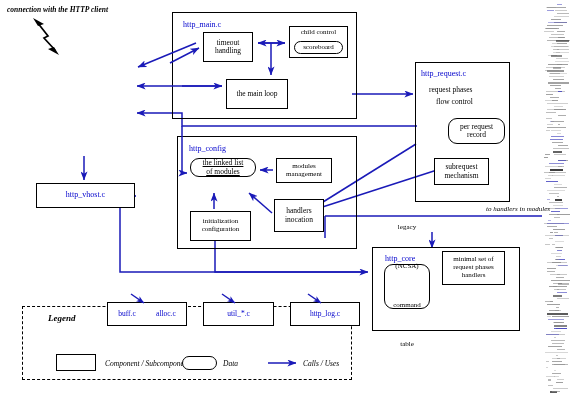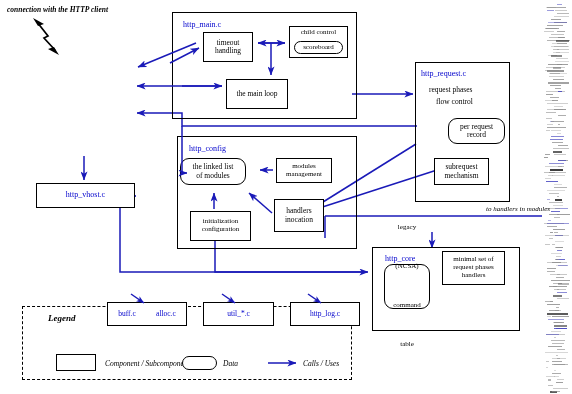--- a/index.html
+++ b/index.html
@@ -297,21 +297,21 @@
     <span class="blabel" style="font-size:7px;">child control</span>
   </div>
   <div class="box data-box lyr4" style="left:294px;top:41px;width:49px;height:13px;">
     <span class="blabel" style="font-size:7px;">scoreboard</span>
   </div>
 
   <div class="box lyr3" style="left:226px;top:79px;width:62px;height:30px;">
     <span class="blabel" style="font-size:7.5px;">the main loop</span>
   </div>
 
-  <div class="box data-box lyr3" style="left:180px;top:158px;width:66px;height:27px;">
+  <div class="box data-box lyr3" style="left:190px;top:158px;width:66px;height:19px;text-decoration:underline;">
     <span class="blabel" style="font-size:7.5px;">the linked list</span>
     <span class="blabel" style="font-size:7.5px;">of modules</span>
   </div>
 
   <div class="box lyr3" style="left:276px;top:158px;width:56px;height:25px;">
     <span class="blabel" style="font-size:7px;">modules</span>
     <span class="blabel" style="font-size:7px;">management</span>
   </div>
 
   <div class="box lyr3" style="left:190px;top:211px;width:61px;height:30px;">

